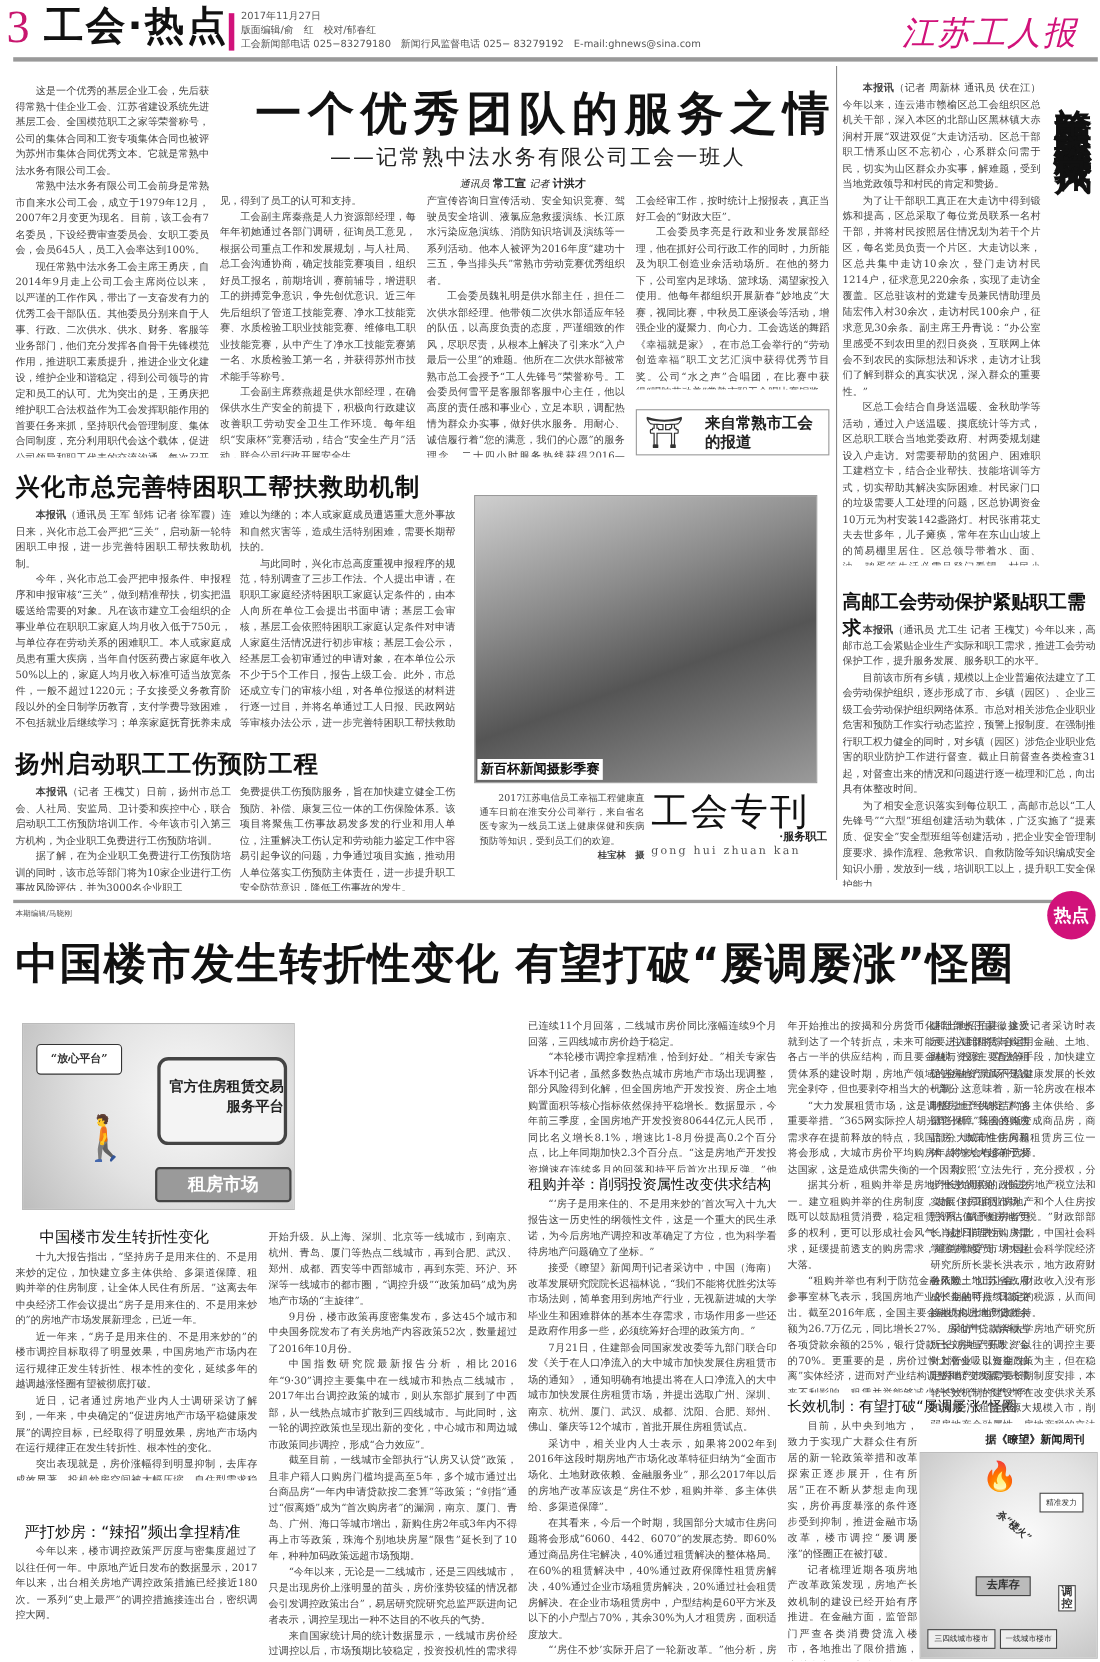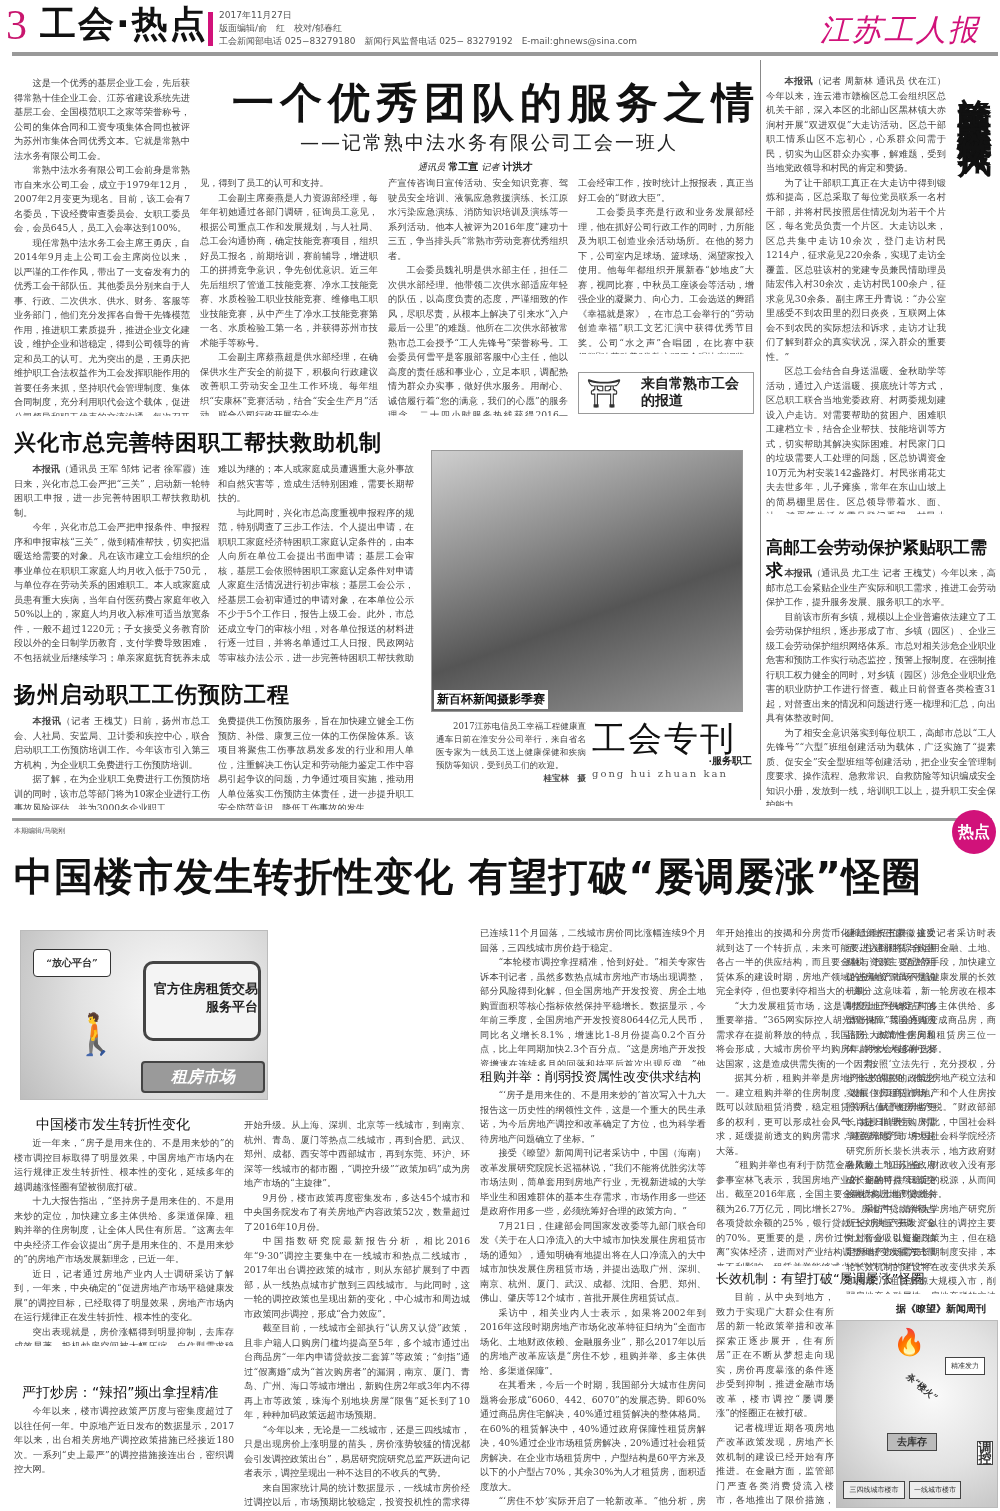--- a/index.html
+++ b/index.html
@@ -62,21 +62,21 @@
 <div class="abs col" style="left:388px;top:176px;width:180px;height:240px">
   <p style="text-indent:0">产宣传咨询日宣传活动、安全知识竞赛、驾驶员安全培训、液氯应急救援演练、长江原水污染应急演练、消防知识培训及演练等一系列活动。他本人被评为2016年度“建功十三五，争当排头兵”常熟市劳动竞赛优秀组织者。</p>
   <p>工会委员魏礼明是供水部主任，担任二次供水部经理。他带领二次供水部适应年轻的队伍，以高度负责的态度，严谨细致的作风，尽职尽责，从根本上解决了引来水“入户最后一公里”的难题。他所在二次供水部被常熟市总工会授予“工人先锋号”荣誉称号。工会委员何雪平是客服部客服中心主任，他以高度的责任感和事业心，立足本职，调配热情为群众办实事，做好供水服务。用耐心、诚信履行着“您的满意，我们的心愿”的服务理念。二十四小时服务热线获得2016—2016年度中国十大优秀供水服务热线称号。工会委员孙国良是公司财务部副经理，作为工会的“财政大臣”，他严格按照《基层工会经费收支管理办法》的规定，每年在职代会上报告</p>
 </div>
 <div class="abs col" style="left:578px;top:176px;width:176px;height:178px">
   <p style="text-indent:0">工会经审工作，按时统计上报报表，真正当好工会的“财政大臣”。</p>
   <p>工会委员李亮是行政和业务发展部经理，他在抓好公司行政工作的同时，力所能及为职工创造业余活动场所。在他的努力下，公司室内足球场、篮球场、渴望家投入使用。他每年都组织开展新春“妙地皮”大赛，视同比赛，中秋员工座谈会等活动，增强企业的凝聚力、向心力。工会选送的舞蹈《幸福就是家》，在市总工会举行的“劳动创造幸福”职工文艺汇演中获得优秀节目奖。公司“水之声”合唱团，在比赛中获得“唱响劳动美”常熟市职工合唱比赛铜奖。在公司内刊《常熟中法水务》上，李亮还专门开辟了工会园地，用文字、图片记载工会各类活动，将公司工会工作真实生动地展现在职工面前。</p>
 </div>
 <div class="abs stamp" style="left:578px;top:372px;width:176px;height:42px">
   <div class="abs" style="left:6px;top:4px;width:38px;height:34px;font-size:28px;line-height:34px;text-align:center;color:#333">⛩</div>
-  <div class="abs" style="left:62px;top:3px;width:100px;font-family:Liberation Mono, monospace;font-size:14px;font-weight:bold;line-height:17px;color:#222">来自常熟市工会的报道</div>
+  <div class="abs" style="left:62px;top:3px;width:100px;font-family:Liberation Sans, sans-serif;font-size:14px;font-weight:bold;line-height:17px;color:#222">来自常熟市工会的报道</div>
 </div>
 
 <div class="abs divider-v" style="left:760px;top:60px;height:740px"></div>
 <div class="abs col" style="left:766px;top:74px;width:180px;height:440px">
   <p><span class="b">本报讯</span><span>（记者 周新林 通讯员 伏在江）</span><span>今年以来，连云港市赣榆区总工会组织区总机关干部，深入本区的北部山区黑林镇大赤涧村开展“双进双促”大走访活动。区总干部职工情系山区不忘初心，心系群众问需于民，切实为山区群众办实事，解难题，受到当地党政领导和村民的肯定和赞扬。</span></p>
   <p>为了让干部职工真正在大走访中得到锻炼和提高，区总采取了每位党员联系一名村干部，并将村民按照居住情况划为若干个片区，每名党员负责一个片区。大走访以来，区总共集中走访10余次，登门走访村民1214户，征求意见220余条，实现了走访全覆盖。区总驻该村的党建专员兼民情助理员陆宏伟入村30余次，走访村民100余户，征求意见30余条。副主席王丹青说：“办公室里感受不到农田里的烈日炎炎，互联网上体会不到农民的实际想法和诉求，走访才让我们了解到群众的真实状况，深入群众的重要性。”</p>
   <p>区总工会结合自身送温暖、金秋助学等活动，通过入户送温暖、摸底统计等方式，区总职工联合当地党委政府、村两委规划建设入户走访。对需要帮助的贫困户、困难职工建档立卡，结合企业帮扶、技能培训等方式，切实帮助其解决实际困难。村民家门口的垃圾需要人工处理的问题，区总协调资金10万元为村安装142盏路灯。村民张甫花丈夫去世多年，儿子瘫痪，常年在东山山坡上的简易棚里居住。区总领导带着水、面、油、鸡蛋等生活必需品登门看望。村民小吕，因求医用于大额债务卡账户，区总及时与有关部门协调，帮助其解决了困难，区总还帮助其办理了相关手续，并为其申请了救助金。</p>
 </div>
 <div class="abs vertical" style="left:952px;top:70px;height:440px">赣榆区总干部心系群众转作风</div>
 
@@ -121,28 +121,28 @@
 </div>
 
 <div class="abs rule2"></div>
 <div class="abs" style="left:14px;top:826px;font-size:7px;color:#555">本期编辑/马晓刚</div>
 <div class="abs hot-badge">热点</div>
 <div class="abs h-main" style="left:14px;top:852px;font-size:39px;letter-spacing:1px;line-height:50px;white-space:nowrap">中国楼市发生转折性变化 有望打破“屡调屡涨”怪圈</div>
 
 <div class="abs cartoon" style="left:20px;top:930px;width:248px;height:170px">
   <div class="abs" style="left:12px;top:18px;width:78px;height:28px;border:1.5px solid #333;border-radius:4px;background:#fff;font-size:10px;font-weight:bold;text-align:center;line-height:26px">“放心平台”</div>
   <div class="abs" style="left:122px;top:30px;width:118px;height:80px;border:3px solid #444;border-radius:10px;background:#f4f4f4;font-family:'DejaVu Sans',sans-serif;font-weight:bold;font-size:13px;text-align:right;padding-top:16px;line-height:18px;color:#222">官方住房租赁交易服务平台</div>
-  <div class="abs" style="left:120px;top:130px;width:124px;height:32px;background:#9a9a9a;border:2px solid #444;border-radius:4px;font-weight:bold;font-size:16px;text-align:center;line-height:28px;color:#fff;font-style:italic">租房市场</div>
+  <div class="abs" style="left:120px;top:130px;width:124px;height:32px;background:#9a9a9a;border:2px solid #444;border-radius:4px;font-weight:bold;font-size:16px;text-align:center;line-height:28px;color:#fff;">租房市场</div>
   <div class="abs" style="left:50px;top:80px;font-size:40px;color:#555">🚶</div>
 </div>
 
 <div class="abs h-main" style="left:36px;top:1116px;font-size:14px;font-weight:normal">中国楼市发生转折性变化</div>
 <div class="abs col" style="left:14px;top:1136px;width:220px;height:210px">
+  <p>十九大报告指出，“坚持房子是用来住的、不是用来炒的定位，加快建立多主体供给、多渠道保障、租购并举的住房制度，让全体人民住有所居。”这离去年中央经济工作会议提出“房子是用来住的、不是用来炒的”的房地产市场发展新理念，已近一年。</p>
   <p>近一年来，“房子是用来住的、不是用来炒的”的楼市调控目标取得了明显效果，中国房地产市场内在运行规律正发生转折性、根本性的变化，延续多年的越调越涨怪圈有望被彻底打破。</p>
-  <p>十九大报告指出，“坚持房子是用来住的、不是用来炒的定位，加快建立多主体供给、多渠道保障、租购并举的住房制度，让全体人民住有所居。”这离去年中央经济工作会议提出“房子是用来住的、不是用来炒的”的房地产市场发展新理念，已近一年。</p>
   <p>近日，记者通过房地产业内人士调研采访了解到，一年来，中央确定的“促进房地产市场平稳健康发展”的调控目标，已经取得了明显效果，房地产市场内在运行规律正在发生转折性、根本性的变化。</p>
   <p>突出表现就是，房价涨幅得到明显抑制，去库存成效显著，投机炒房空间被大幅压缩，自住型需求稳步释放。尤其是随着金融、土地、财税、投资、立法等多种手段推进，延续多年的调控屡遏引发房价暴涨的怪圈有望被彻底打破。</p>
 </div>
 <div class="abs h-main" style="left:22px;top:1384px;font-size:14px;font-weight:normal">严打炒房：“辣招”频出拿捏精准</div>
 <div class="abs col" style="left:14px;top:1404px;width:220px;height:106px">
   <p>今年以来，楼市调控政策严厉度与密集度超过了以往任何一年。中原地产近日发布的数据显示，2017年以来，出台相关房地产调控政策措施已经接近180次。一系列“史上最严”的调控措施接连出台，密织调控大网。</p>
 </div>
 
 <div class="abs col" style="left:244px;top:1118px;width:226px;height:392px">
   <p style="text-indent:0">开始升级。从上海、深圳、北京等一线城市，到南京、杭州、青岛、厦门等热点二线城市，再到合肥、武汉、郑州、成都、西安等中西部城市，再到东莞、环沪、环深等一线城市的都市圈，“调控升级”“政策加码”成为房地产市场的“主旋律”。</p>
@@ -188,14 +188,14 @@
 </div>
 <div class="abs" style="left:896px;top:1302px;font-size:10px;font-weight:bold;color:#222">据《瞭望》新闻周刊</div>
 
 <div class="abs cartoon" style="left:836px;top:1320px;width:162px;height:188px">
   <div class="abs" style="left:56px;top:6px;font-size:26px;color:#777">🔥</div>
   <div class="abs" style="left:66px;top:60px;font-size:9px;font-weight:bold;transform:rotate(40deg)">杀“楼火”</div>
   <div class="abs" style="left:108px;top:36px;width:40px;height:18px;border:1px solid #444;background:#fff;font-size:7px;text-align:center;line-height:16px">精准发力</div>
   <div class="abs" style="left:50px;top:112px;width:50px;height:18px;background:#bbb;border:1px solid #444;font-size:10px;font-weight:bold;text-align:center;line-height:16px">去库存</div>
   <div class="abs" style="left:6px;top:160px;width:62px;height:18px;border:1px solid #444;background:#eee;font-size:7px;text-align:center;line-height:16px">三四线城市楼市</div>
   <div class="abs" style="left:72px;top:160px;width:52px;height:18px;border:1px solid #444;background:#eee;font-size:7px;text-align:center;line-height:16px">一线城市楼市</div>
-  <div class="abs" style="left:140px;top:120px;width:16px;font-size:13px;font-weight:bold;line-height:11px;background:#fff;border:1px solid #444;text-align:center">调控</div>
+  <div class="abs" style="left:125px;top:120px;width:16px;font-size:10px;font-weight:bold;line-height:11px;background:#fff;border:1px solid #444;text-align:center">调控</div>
 </div>
 
 </body></html>

